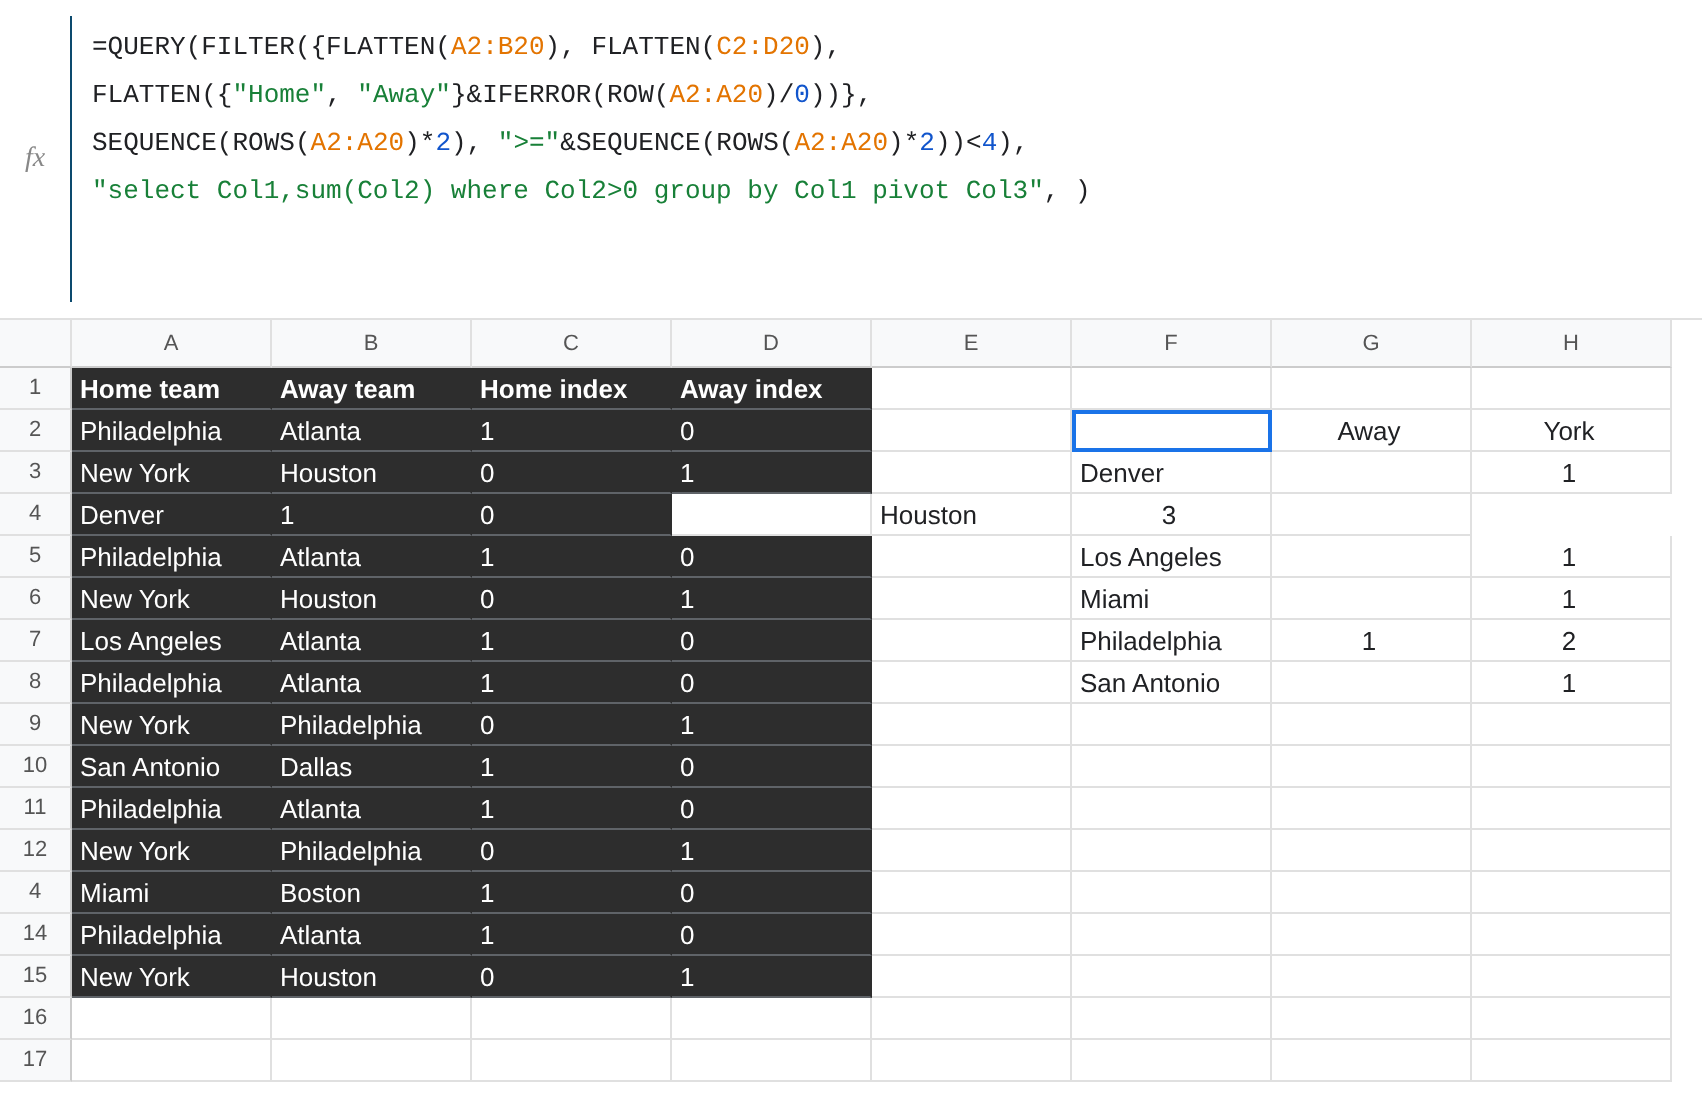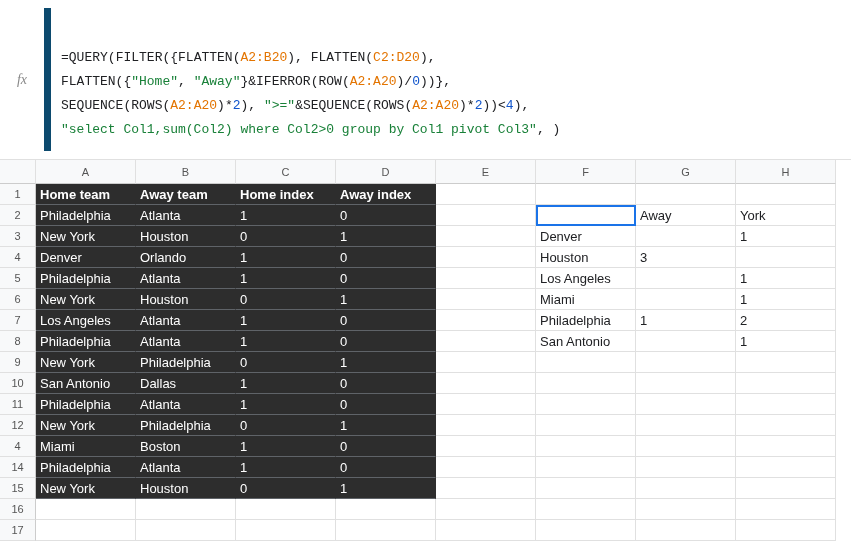--- a/index.html
+++ b/index.html
@@ -11,37 +11,36 @@
       height: 557px;
       overflow: hidden;
     }
     .formula-bar-wrap {
       display: flex;
       border-bottom: 1px solid #e0e0e0;
       padding: 8px 0;
       min-height: 160px;
     }
     .fx-label {
-      width: 51px;
+      width: 36px;
       display: flex;
       align-items: center;
       justify-content: center;
       color: #888;
       font-style: italic;
       font-family: Georgia, serif;
       font-size: 14px;
-      border-right: 7px solid #0c4a6e;
+      border-right: 1px solid #0c4a6e;
     }
     .formula-lines {
       padding: 4px 10px;
       font-family: Consolas, "Courier New", monospace;
       font-size: 13px;
       line-height: 24px;
       color: #333;
-      margin-top: 34px;
     }
     .formula-lines span.tok-black { color: #202124; }
     .formula-lines span.tok-green { color: #188038; }
     .formula-lines span.tok-orange { color: #E37400; }
     .formula-lines span.tok-blue { color: #1155CC; }
     .formula-lines span.tok-paren { color: #202124; }
 
     .grid-wrap {
       display: flex;
     }
@@ -101,21 +100,21 @@
       color: #fff;
       font-weight: bold;
       border-right: 1px solid #2d2d2d;
       border-bottom: 1px solid #5f6368;
     }
     .selected {
       outline: 2px solid #1a73e8;
       outline-offset: -2px;
       background: #fff;
     }
-    .num { text-align: left; padding-right: 6px; }
+    .num { text-align: center; padding-right: 6px; }
     .wA { width: 100px; }
     .wB { width: 100px; }
     .wC { width: 100px; }
     .wD { width: 100px; }
     .wE { width: 100px; }
     .wF { width: 100px; }
     .wG { width: 100px; }
     .wH { width: 100px; }
   </style>
 </head>
@@ -192,21 +191,20 @@
             <div class="cell wB dark">Houston</div>
             <div class="cell wC dark">0</div>
             <div class="cell wD dark">1</div>
             <div class="cell wE"></div>
             <div class="cell wF">Denver</div>
             <div class="cell wG"></div>
             <div class="cell wH num">1</div>
           </div>
           <div class="data-row">
             <div class="cell wA dark">Denver</div>
-            <div class="cell wB dark">Orlando</div>
             <div class="cell wC dark">1</div>
             <div class="cell wD dark">0</div>
             <div class="cell wE"></div>
             <div class="cell wF">Houston</div>
             <div class="cell wG num">3</div>
             <div class="cell wH"></div>
           </div>
           <div class="data-row">
             <div class="cell wA dark">Philadelphia</div>
             <div class="cell wB dark">Atlanta</div>

